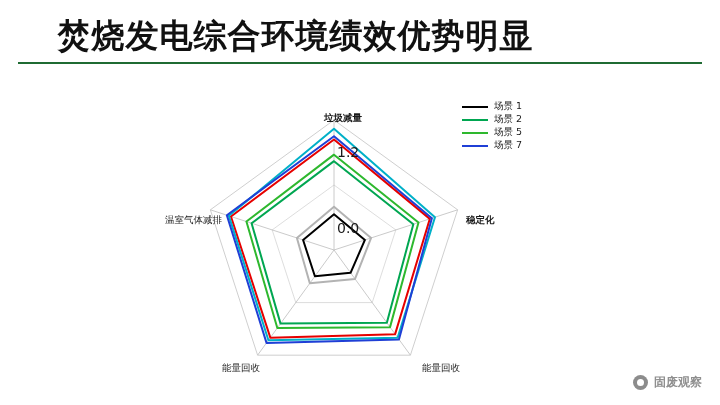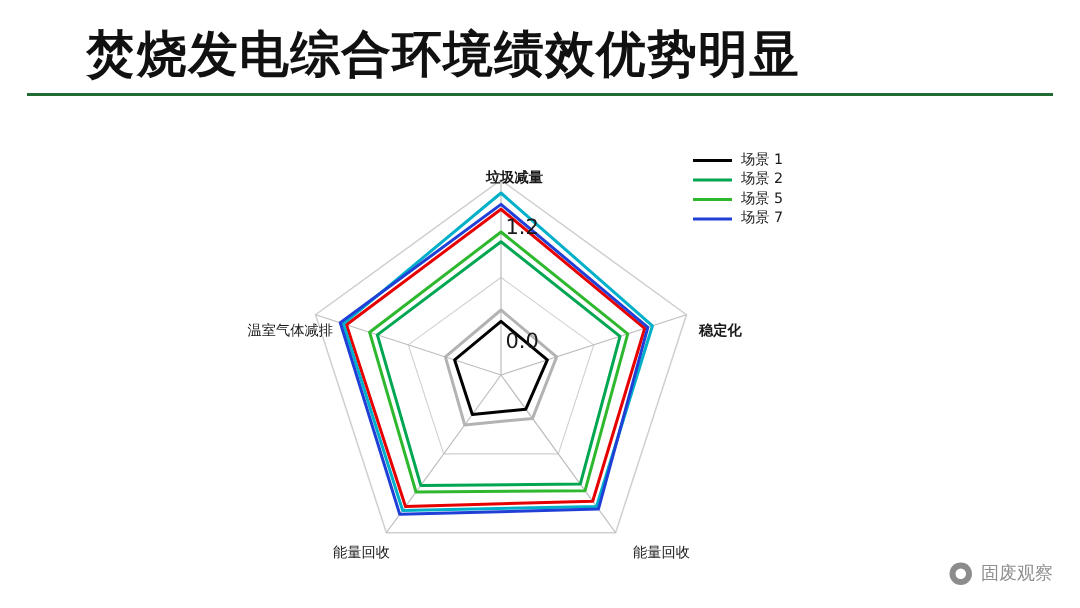--- a/index.html
+++ b/index.html
@@ -103,20 +103,21 @@
     color: #1a1a1a;
     font-family: "DejaVu Sans", "Liberation Sans", sans-serif;
   }
   
   #watermark {
     position: absolute;
     right: 18px;
     bottom: 14px;
     display: flex;
     align-items: center;
+    font-weight: bold;
   }
   #wm-logo {
     width: 15px;
     height: 15px;
     border-radius: 50%;
     background: #8c8c8c;
     margin-right: 6px;
     position: relative;
   }
   #wm-logo::after {

